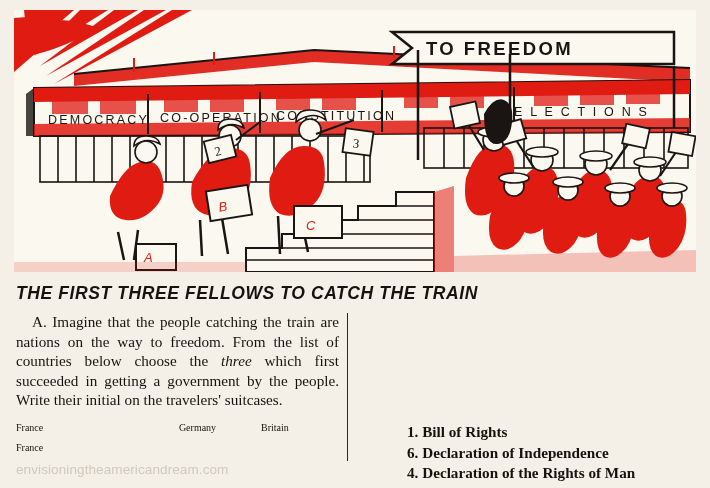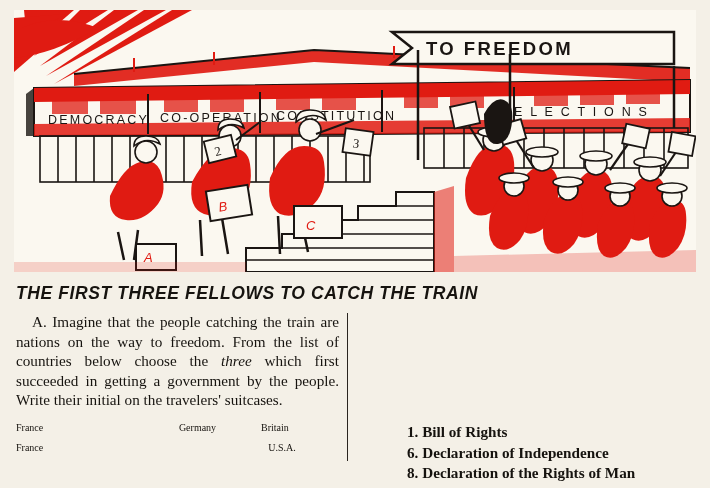--- a/index.html
+++ b/index.html
@@ -364,27 +364,27 @@
       <p class="para"><span>A. Imagine that the people catching the train are nations on the way to freedom.  From the list of countries below choose the </span><span class="it">three</span><span> which first succeeded in getting a government by the people. Write their initial on the travelers' suitcases.</span></p>
 
       <div class="country-list">
         <div class="country-row">
           <span>France</span>
           <span>Germany</span>
           <span>Britain</span>
         </div>
         <div class="country-row">
           <span>France</span>
-          <span>U.S.A.</span>
         </div>
       </div>
     </div>
 
     <div class="col col-b">
       <ul class="papers-list">
         <li>1. Bill of Rights</li>
         <li>6. Declaration of Independence</li>
-        <li>8. Declaration of the Rights of Man</li>
+        <li>4. Declaration of the Rights of Man</li>
       </ul>
     </div>
   </div>
 
+  <div class="watermark">envisioningtheamericandream.com</div>
 </div>
 
 </body></html>

